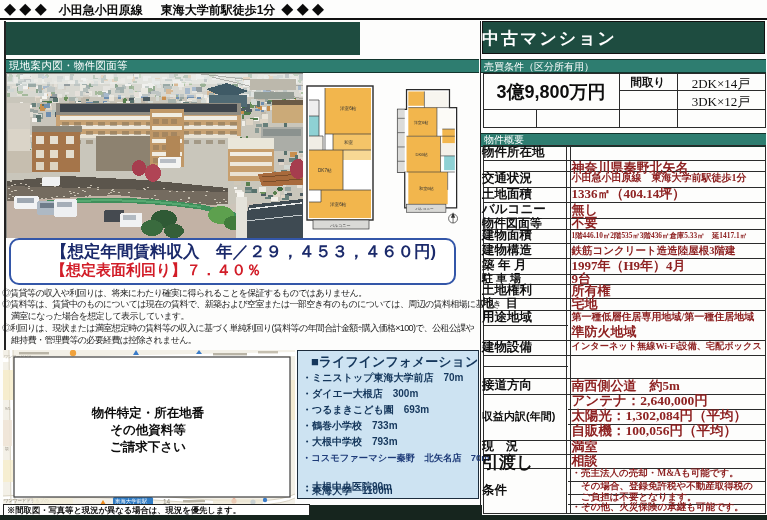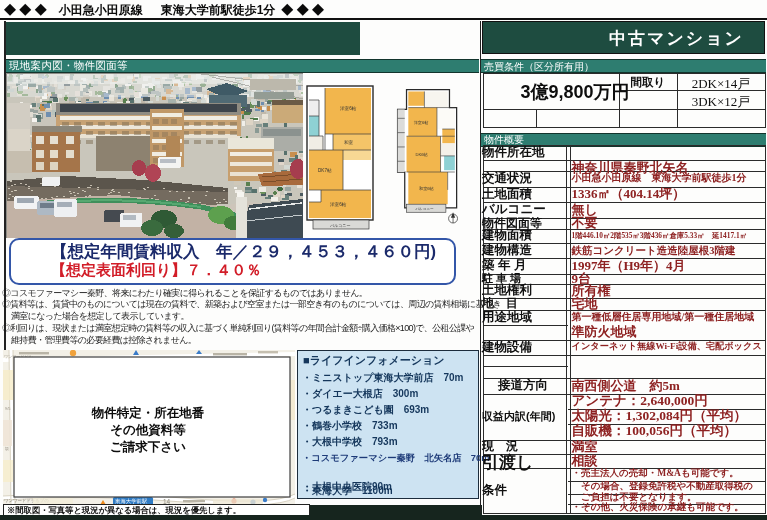--- a/index.html
+++ b/index.html
@@ -1086,21 +1086,21 @@
 <line x1="66" y1="157" x2="66" y2="147" stroke="#333" stroke-width="0.8"></line>
 <polygon points="66,145 63.6,151 68.4,151" fill="#333"></polygon>
 </svg></div>
 
 <div class="abs" style="left:9px;top:238px;width:443px;height:43px;border:2.2px solid #3356a8;border-radius:10px;background:#fff;"></div>
 
 <div class="abs" style="left:51px;top:241px;font-size:16.5px;font-weight:bold;color:#1b2a6b;white-space:nowrap;">【想定年間賃料収入　年／２９，４５３，４６０円)</div>
 
 <div class="abs" style="left:51px;top:261px;font-size:15px;font-weight:bold;color:#d21d28;white-space:nowrap;">【想定表面利回り】７．４０％</div>
 
-<div class="abs" style="left:2px;top:286.5px;font-size:9px;color:#1c1c1c;white-space:nowrap;letter-spacing:-0.65px;">◎コスモファーマシー秦野、将来にわたり確実に得られることを保証するものではありません。</div>
+<div class="abs" style="left:2px;top:286.5px;font-size:9px;color:#1c1c1c;white-space:nowrap;letter-spacing:-0.65px;">◎賃貸等の収入や利回りは、将来にわたり確実に得られることを保証するものではありません。</div>
 <div class="abs" style="left:2px;top:298.0px;font-size:9px;color:#1c1c1c;white-space:nowrap;letter-spacing:-0.65px;">◎賃料等は、賃貸中のものについては現在の賃料で、新築および空室または一部空き有のものについては、周辺の賃料相場に基づき</div>
 <div class="abs" style="left:11px;top:309.5px;font-size:9px;color:#1c1c1c;white-space:nowrap;letter-spacing:-0.65px;">満室になった場合を想定して表示しています。</div>
 <div class="abs" style="left:2px;top:321.5px;font-size:9px;color:#1c1c1c;white-space:nowrap;letter-spacing:-0.65px;">◎利回りは、現状または満室想定時の賃料等の収入に基づく単純利回り(賃料等の年間合計金額÷購入価格×100)で、公租公課や</div>
 <div class="abs" style="left:11px;top:333.5px;font-size:9px;color:#1c1c1c;white-space:nowrap;letter-spacing:-0.65px;">維持費・管理費等の必要経費は控除されません。</div>
 
 <div class="abs" style="left:3px;top:350px;"><svg width="292" height="157" viewBox="0 0 292 157">
 <rect width="292" height="157" fill="#f3f0e7"></rect>
 <g stroke="#ffffff" stroke-width="4" fill="none">
 <path d="M0,148 Q 90,142 180,150 T 292,146"></path>
 <path d="M8,0 L 10,157"></path>
@@ -1136,21 +1136,21 @@
 <rect x="286" y="30" width="6" height="40" fill="#f2e8cd" opacity="0.8"></rect>
 <rect x="30" y="148" width="40" height="8" fill="#f3edda" opacity="0.8"></rect>
 <rect x="210" y="149" width="50" height="7" fill="#eee7d4" opacity="0.8"></rect>
 <rect x="11" y="7" width="276" height="140" fill="#ffffff" stroke="#3d3d3d" stroke-width="1.2"></rect>
 </svg></div>
 
 <div class="abs" style="left:10px;top:404.5px;width:276px;text-align:center;font-size:12.5px;font-weight:bold;color:#0d0d0d;line-height:17px;">物件特定・所在地番<br>その他資料等<br>ご請求下さい</div>
 
 <div class="abs" style="left:297px;top:350px;width:180px;height:147px;background:#cde3f2;border:1.8px solid #1c2c3c;"></div>
 
-<div class="abs" style="left:303px;top:352.5px;font-size:11px;font-weight:bold;color:#15375c;">■ライフインフォメーション</div>
+<div class="abs" style="left:311px;top:352.5px;font-size:13px;font-weight:bold;color:#15375c;">■ライフインフォメーション</div>
 
 <div class="abs" style="left:302px;top:371px;font-size:10px;font-weight:bold;color:#15375c;white-space:nowrap;">・ミニストップ東海大学前店　70m</div>
 
 <div class="abs" style="left:302px;top:387px;font-size:10px;font-weight:bold;color:#15375c;white-space:nowrap;">・ダイエー大根店　300m</div>
 
 <div class="abs" style="left:302px;top:402.5px;font-size:10px;font-weight:bold;color:#15375c;white-space:nowrap;">・つるまきこども園　693m</div>
 
 <div class="abs" style="left:302px;top:418.5px;font-size:10px;font-weight:bold;color:#15375c;white-space:nowrap;">・鶴巻小学校　733m</div>
 
 <div class="abs" style="left:302px;top:434.5px;font-size:10px;font-weight:bold;color:#15375c;white-space:nowrap;">・大根中学校　793m</div>
@@ -1166,37 +1166,37 @@
 <div class="abs" style="left:7px;top:504.5px;font-size:8.3px;font-weight:bold;color:#111;white-space:nowrap;">※間取図・写真等と現況が異なる場合は、現況を優先します。</div>
 
 <div class="abs" style="left:310px;top:504.5px;width:172px;height:11px;background:#16251e;"></div>
 
 <div class="abs" style="left:0;top:514.5px;width:767px;height:5.5px;background:#16251e;"></div>
 
 <div class="abs" style="left:479.5px;top:21px;width:1.6px;height:492px;background:#222;"></div>
 
 <div class="abs" style="left:482px;top:21px;width:281px;height:31px;background:#1e4c40;border:1.2px solid #111;"></div>
 
-<div class="abs" style="left:482px;top:27px;width:242px;text-align:right;color:#fff;font-size:17px;font-weight:bold;letter-spacing:2px;padding-left:20px;">中古マンション</div>
+<div class="abs" style="left:482px;top:27px;width:242px;text-align:left;color:#fff;font-size:17px;font-weight:bold;letter-spacing:2px;">中古マンション</div>
 
 <div class="abs" style="left:481px;top:58.5px;width:285px;height:12.5px;background:#2e7d70;border-top:1px solid #12342c;border-bottom:1px solid #12342c;"></div>
 
 <div class="abs" style="left:484px;top:59.5px;color:#fff;font-size:10px;">売買条件（区分所有用）</div>
 
 <div class="vline" style="left:482.5px;top:72.5px;height:54px;"></div>
 <div class="vline" style="left:764.5px;top:72.5px;height:54px;"></div>
 <div class="hline" style="left:482.5px;top:72.5px;width:283px;"></div>
 <div class="hline" style="left:482.5px;top:126.5px;width:283px;height:1.4px;"></div>
 <div class="hline" style="left:619px;top:90px;width:146px;"></div>
 <div class="hline" style="left:482.5px;top:108.5px;width:283px;"></div>
 <div class="vline" style="left:619px;top:72.5px;height:54px;"></div>
 <div class="vline" style="left:677px;top:72.5px;height:54px;"></div>
 <div class="vline" style="left:536px;top:108.5px;height:18px;"></div>
 
-<div class="abs" style="left:483px;top:80px;width:136px;text-align:center;font-size:18px;font-weight:bold;color:#0d0d0d;padding-left:24px;">3億9,800万円</div>
+<div class="abs" style="left:483px;top:80px;width:136px;text-align:center;font-size:18px;font-weight:bold;color:#0d0d0d;">3億9,800万円</div>
 
 <div class="abs" style="left:619px;top:75px;width:58px;text-align:center;font-size:11.5px;font-weight:bold;color:#111;">間取り</div>
 
 <div class="abs" style="left:677px;top:74.5px;width:88px;text-align:center;font-size:13px;font-family:'Liberation Serif',serif;color:#111;">2DK×14戸</div>
 
 <div class="abs" style="left:677px;top:92.5px;width:88px;text-align:center;font-size:13px;font-family:'Liberation Serif',serif;color:#111;">3DK×12戸</div>
 
 <div class="abs" style="left:481px;top:132.5px;width:285px;height:12px;background:#2e7d70;border-top:1px solid #12342c;border-bottom:1px solid #12342c;"></div>
 
 <div class="abs" style="left:484px;top:133px;color:#fff;font-size:10px;">物件概要</div>
@@ -1268,21 +1268,21 @@
 <div class="val" style="top:296.7px;font-size:13px;">宅地</div>
 
 <div class="lbl" style="top:310.5px;font-size:12.5px;">用途地域</div>
 <div class="val" style="top:311.9px;font-size:10px;">第一種低層住居専用地域/第一種住居地域</div>
 
 <div class="val" style="top:325.2px;font-size:13px;">準防火地域</div>
 
 <div class="lbl" style="top:340.5px;font-size:12.5px;">建物設備</div>
 <div class="val" style="top:342.3px;font-size:9.2px;">インターネット無線Wi-Fi設備、宅配ボックス</div>
 
-<div class="lbl" style="top:379.0px;font-size:12.5px;margin-left:16px;">接道方向</div>
+<div class="lbl" style="top:379.0px;font-size:12.5px;">接道方向</div>
 <div class="val" style="top:378.7px;font-size:13px;">南西側公道　約5m</div>
 
 <div class="lbl" style="top:410.8px;font-size:11px;">収益内訳(年間)</div>
 <div class="val" style="top:393.9px;font-size:13.5px;">アンテナ：2,640,000円</div>
 <div class="val" style="top:408.9px;font-size:13.5px;">太陽光：1,302,084円（平均）</div>
 <div class="val" style="top:424.4px;font-size:13.5px;">自販機：100,056円（平均）</div>
 
 <div class="lbl" style="top:440.3px;font-size:12px;">現　況</div>
 <div class="val" style="top:439.7px;font-size:13px;">満室</div>
 

